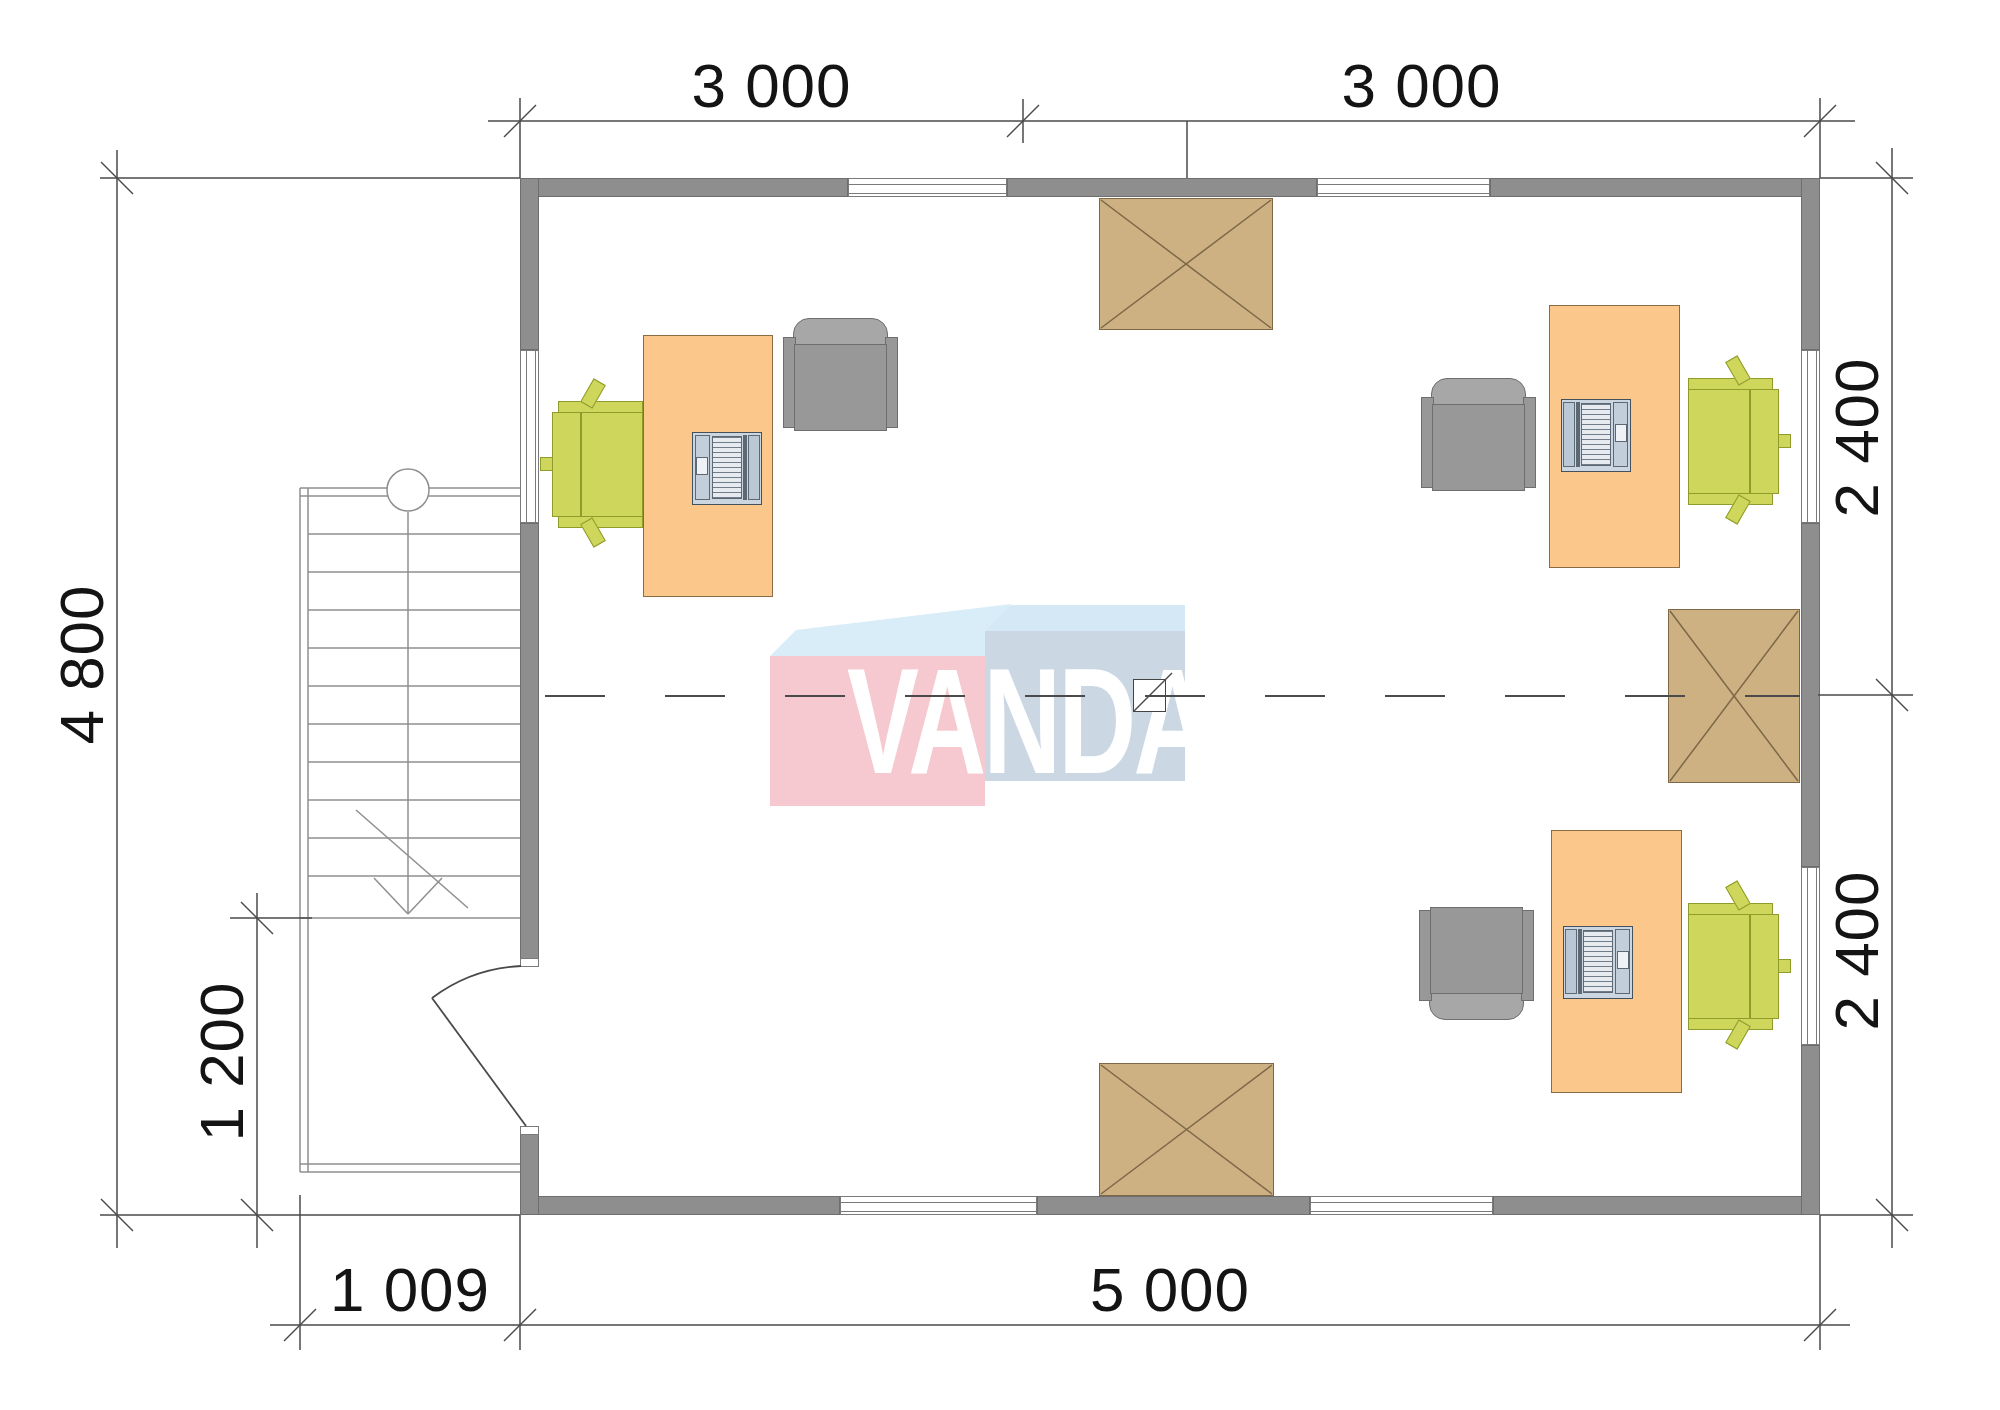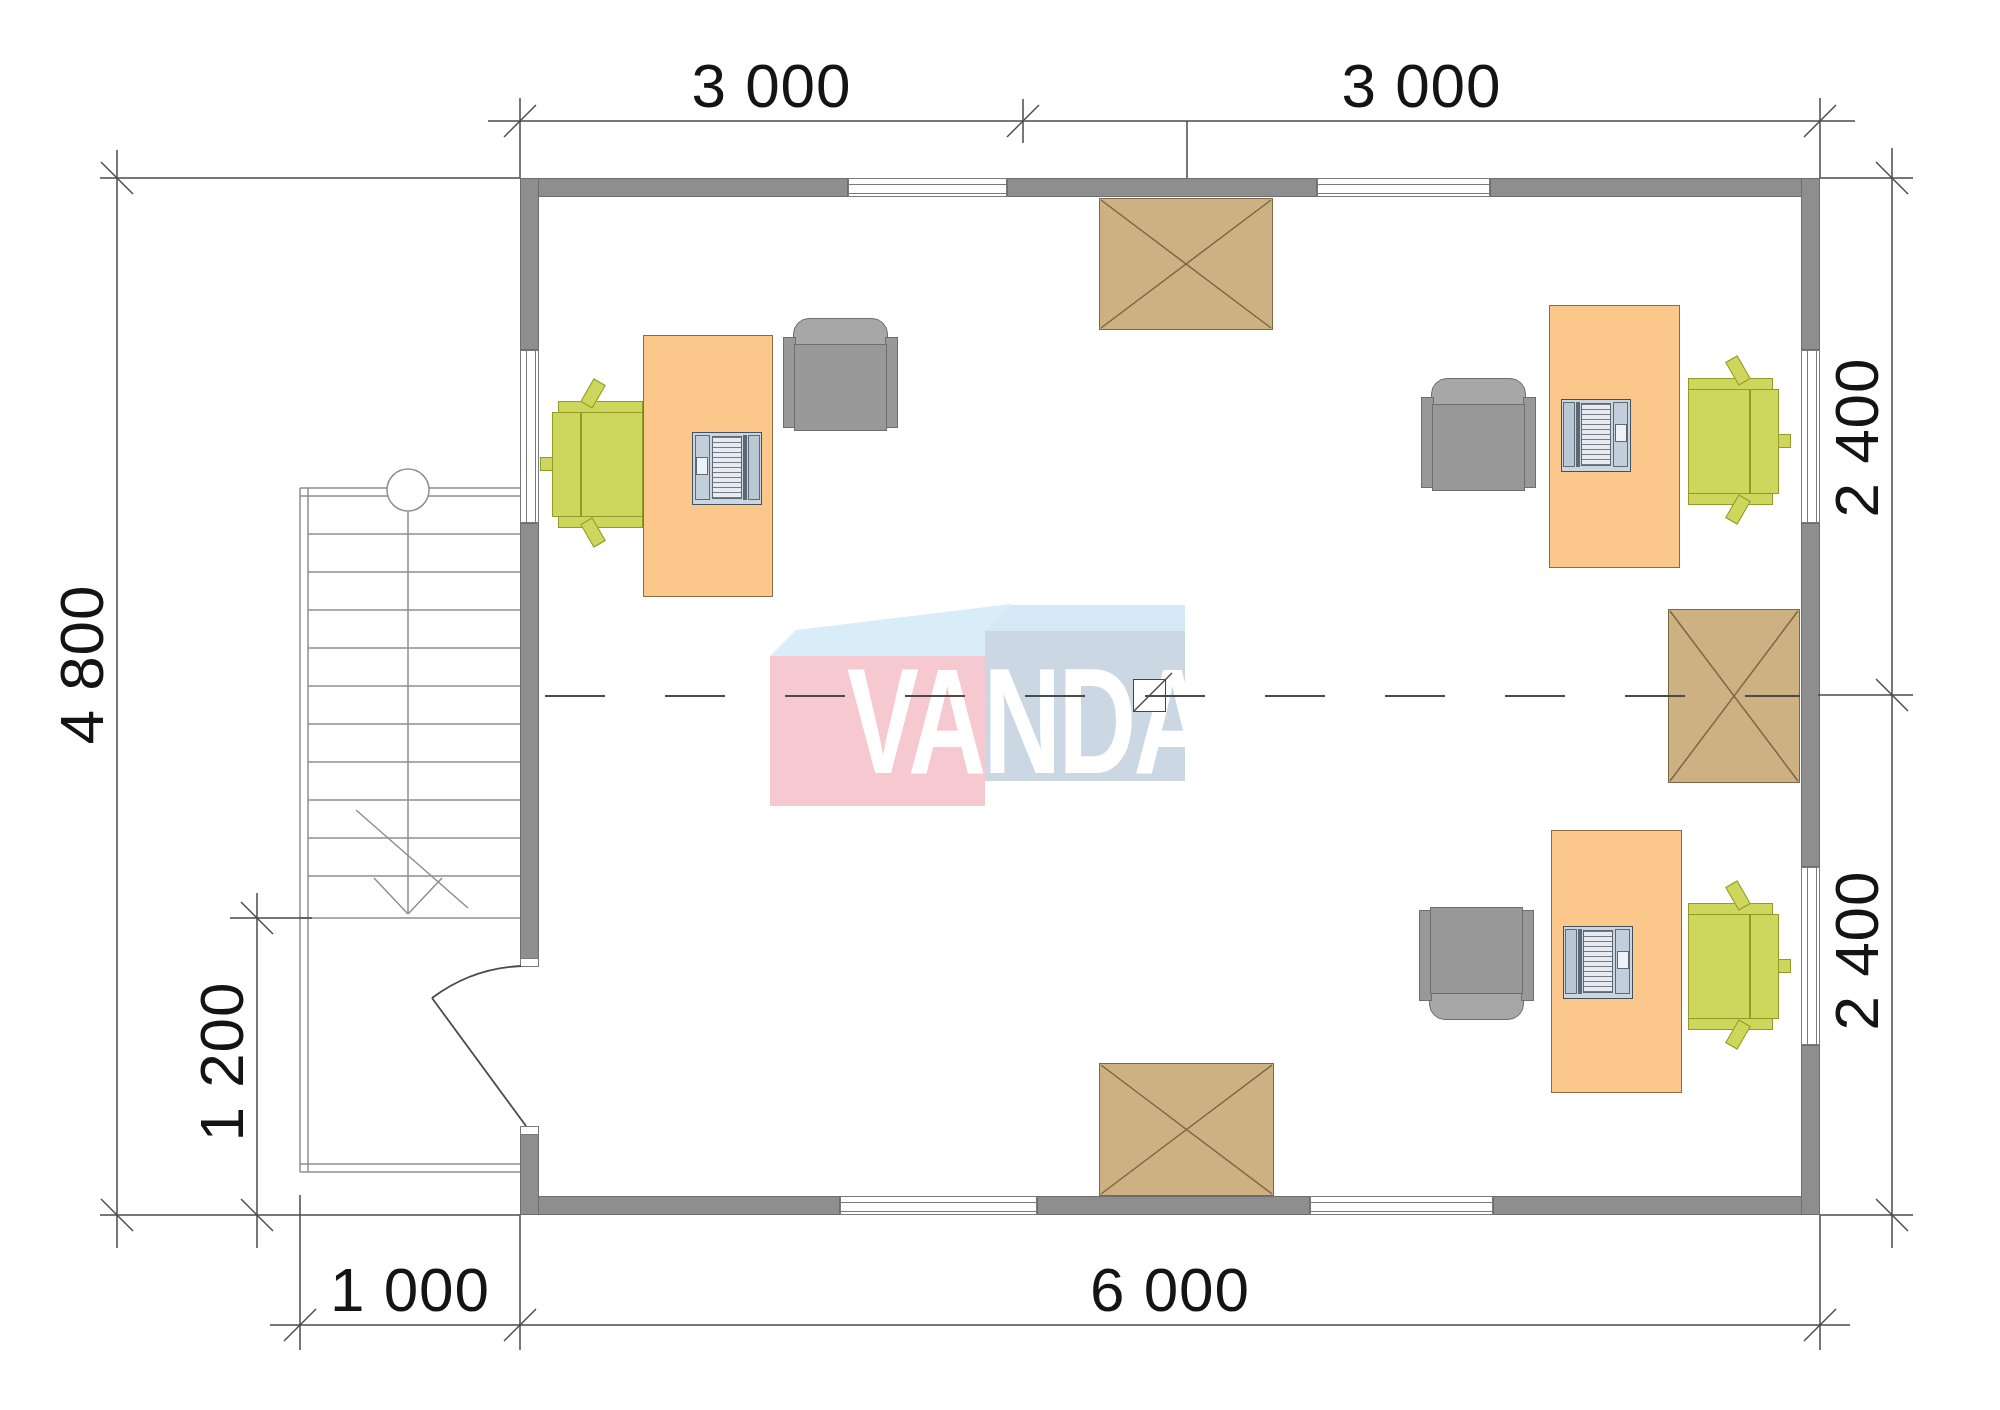--- a/index.html
+++ b/index.html
@@ -287,17 +287,17 @@
     </g>
   </svg>
 
   <div class="abs labels-layer">
     <div class="dimlabel" style="left:520px;top:50px;width:503px;">3 000</div>
     <div class="dimlabel" style="left:1023px;top:50px;width:797px;">3 000</div>
     <div class="dimlabel rot" style="left:1706px;top:402px;width:300px;">2 400</div>
     <div class="dimlabel rot" style="left:1706px;top:915px;width:300px;">2 400</div>
     <div class="dimlabel rot" style="left:-119px;top:629px;width:400px;">4 800</div>
     <div class="dimlabel rot" style="left:71px;top:1026px;width:300px;">1 200</div>
-    <div class="dimlabel" style="left:260px;top:1254px;width:300px;">1 000</div>
-    <div class="dimlabel" style="left:1020px;top:1254px;width:300px;">6 000</div>
+    <div class="dimlabel" style="left:260px;top:1254px;width:300px;">1 009</div>
+    <div class="dimlabel" style="left:1020px;top:1254px;width:300px;">5 000</div>
   </div>
 
 </div>
 
 </body></html>

